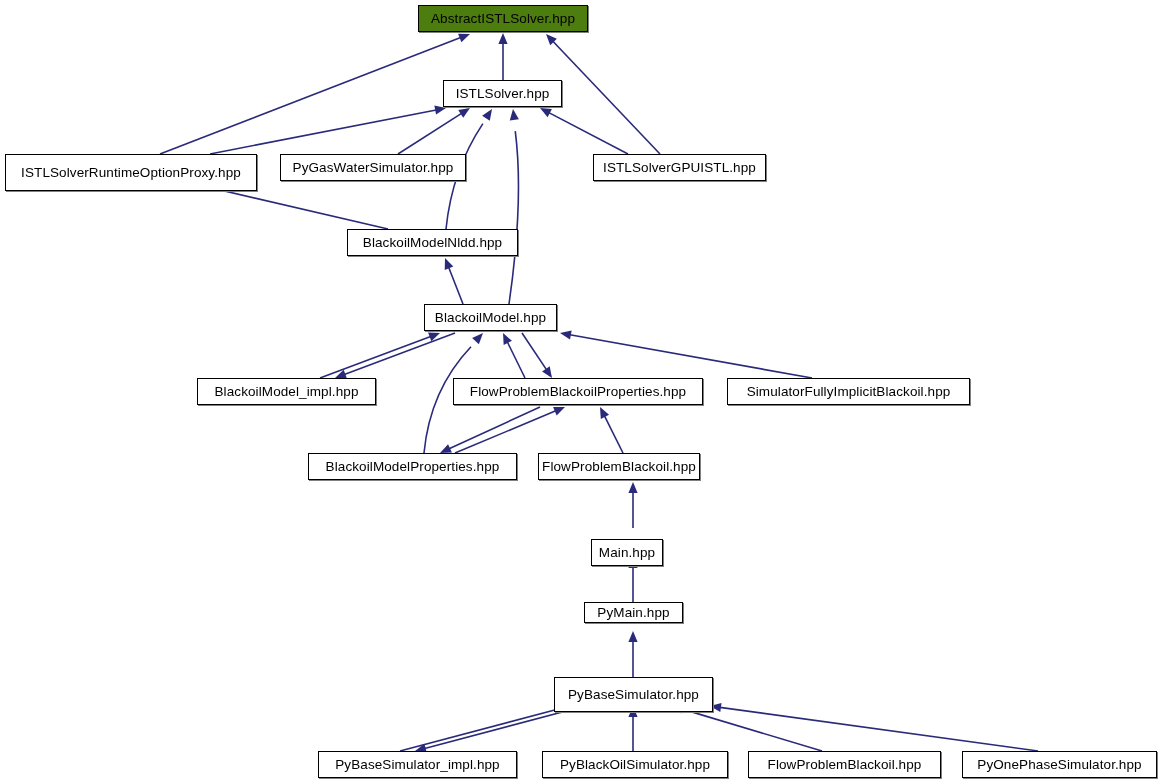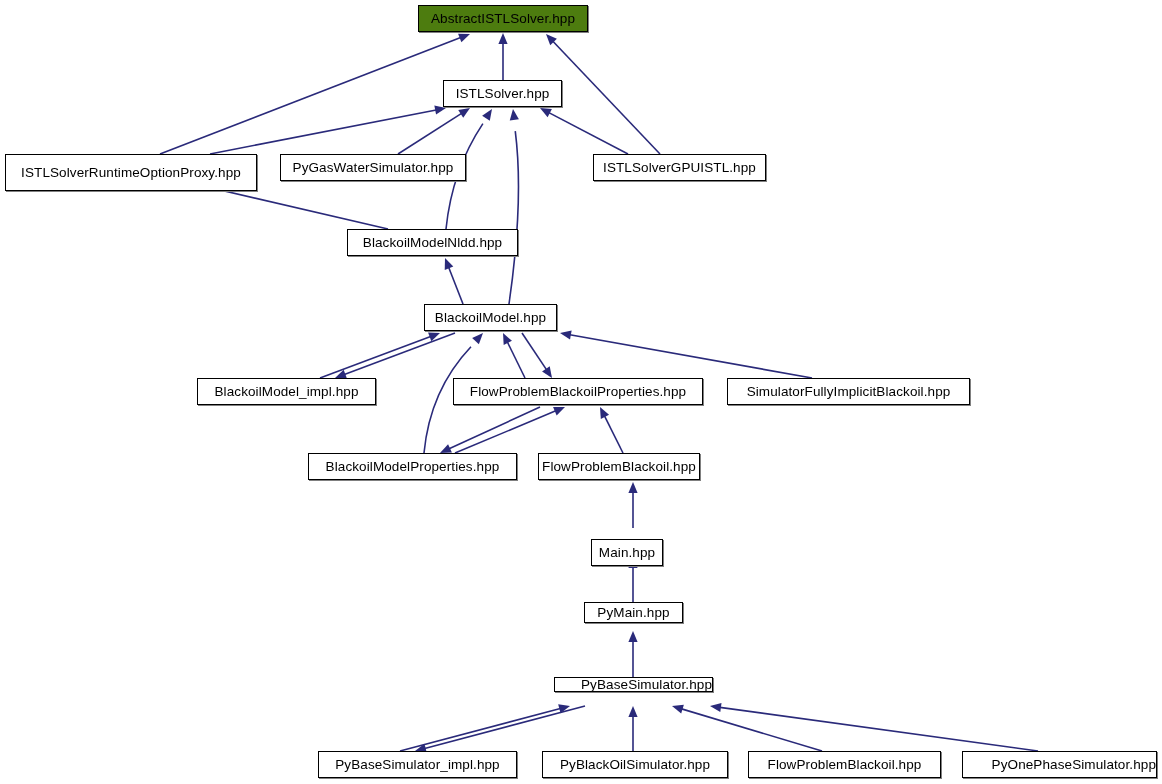--- a/index.html
+++ b/index.html
@@ -141,29 +141,29 @@
       </div>
       <div class="graph-node" style="left: 538px; top: 429px; width: 162px; height: 27px; margin-top: 24px;">
         <span class="node-label">FlowProblemBlackoil.hpp</span>
       </div>
       <div class="graph-node" style="left: 591px; top: 528px; width: 72px; height: 27px; margin-top: 11px;">
         <span class="node-label">Main.hpp</span>
       </div>
       <div class="graph-node" style="left: 584px; top: 602px; width: 99px; height: 21px;">
         <span class="node-label">PyMain.hpp</span>
       </div>
-      <div class="graph-node" style="left: 554px; top: 677px; width: 159px; height: 15px; justify-content: flex-end;">
+      <div class="graph-node" style="left: 554px; top: 677px; width: 159px; height: 35px;">
         <span class="node-label">PyBaseSimulator.hpp</span>
       </div>
       <div class="graph-node" style="left: 318px; top: 751px; width: 199px; height: 27px;">
         <span class="node-label">PyBaseSimulator_impl.hpp</span>
       </div>
       <div class="graph-node" style="left: 542px; top: 751px; width: 186px; height: 27px;">
         <span class="node-label">PyBlackOilSimulator.hpp</span>
       </div>
       <div class="graph-node" style="left: 748px; top: 751px; width: 193px; height: 27px;">
         <span class="node-label">FlowProblemBlackoil.hpp</span>
       </div>
-      <div class="graph-node" style="left: 962px; top: 751px; width: 195px; height: 27px; justify-content: flex-end;">
+      <div class="graph-node" style="left: 962px; top: 751px; width: 195px; height: 27px;">
         <span class="node-label">PyOnePhaseSimulator.hpp</span>
       </div>
     </div>
 </div>
 
 </body></html>

